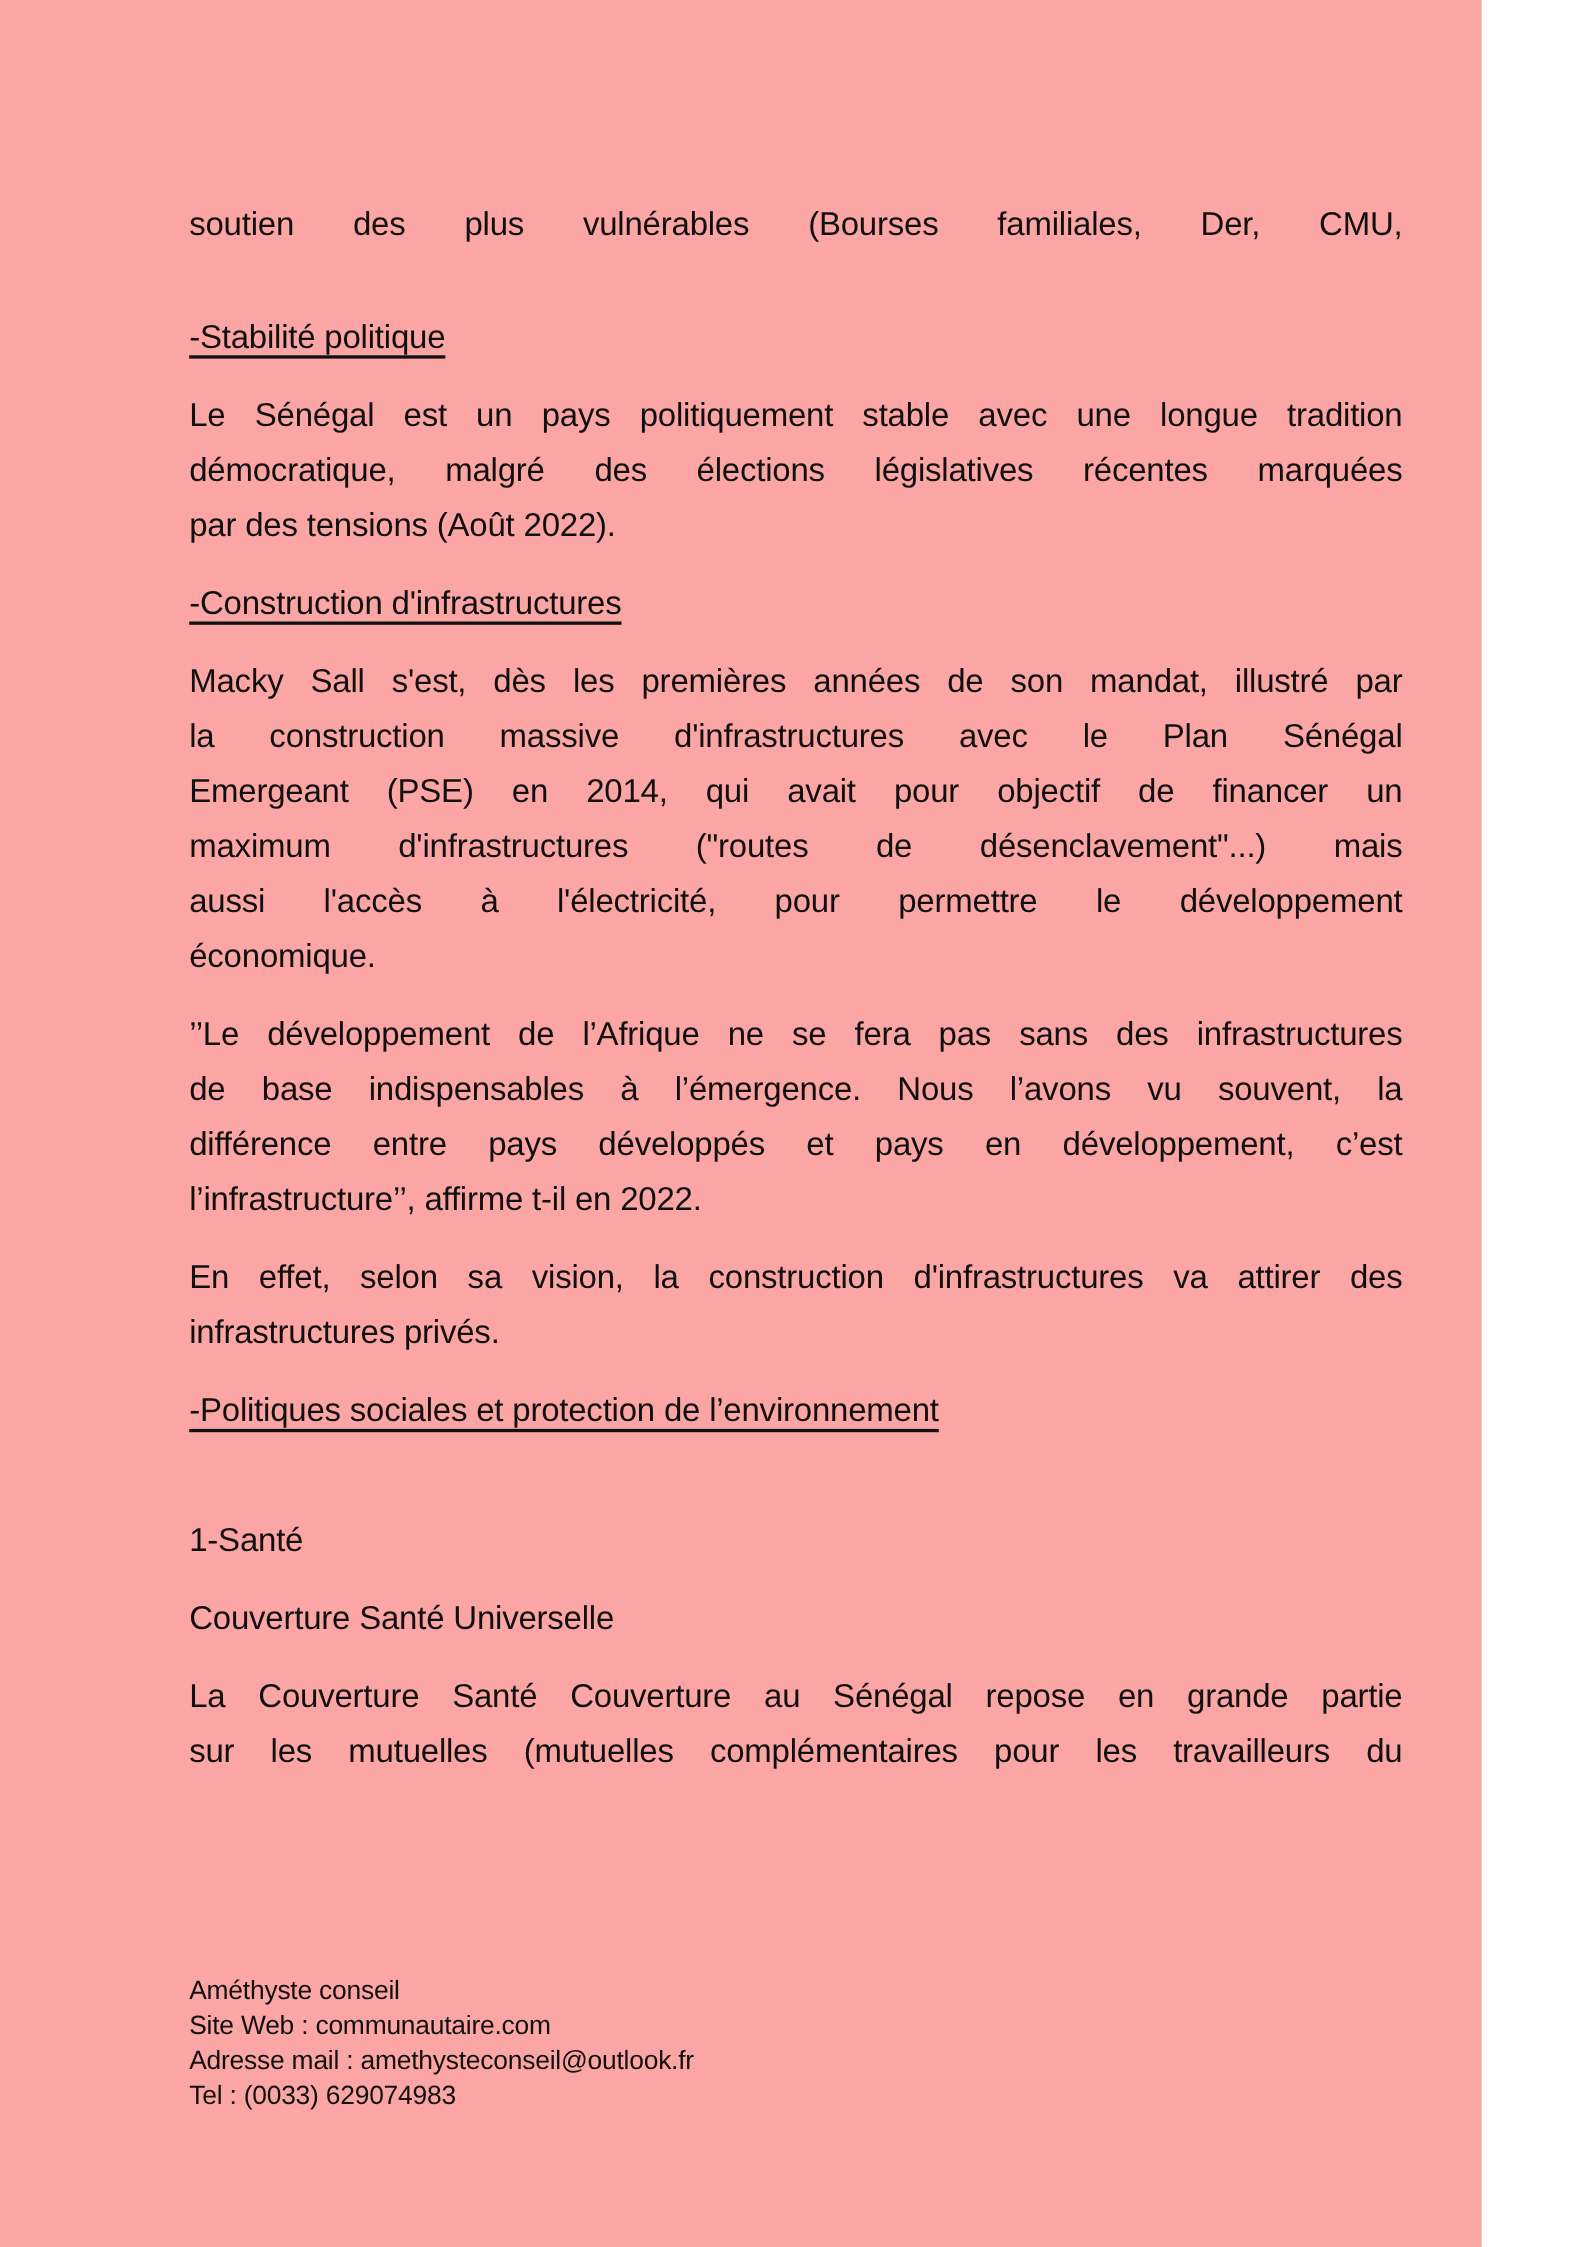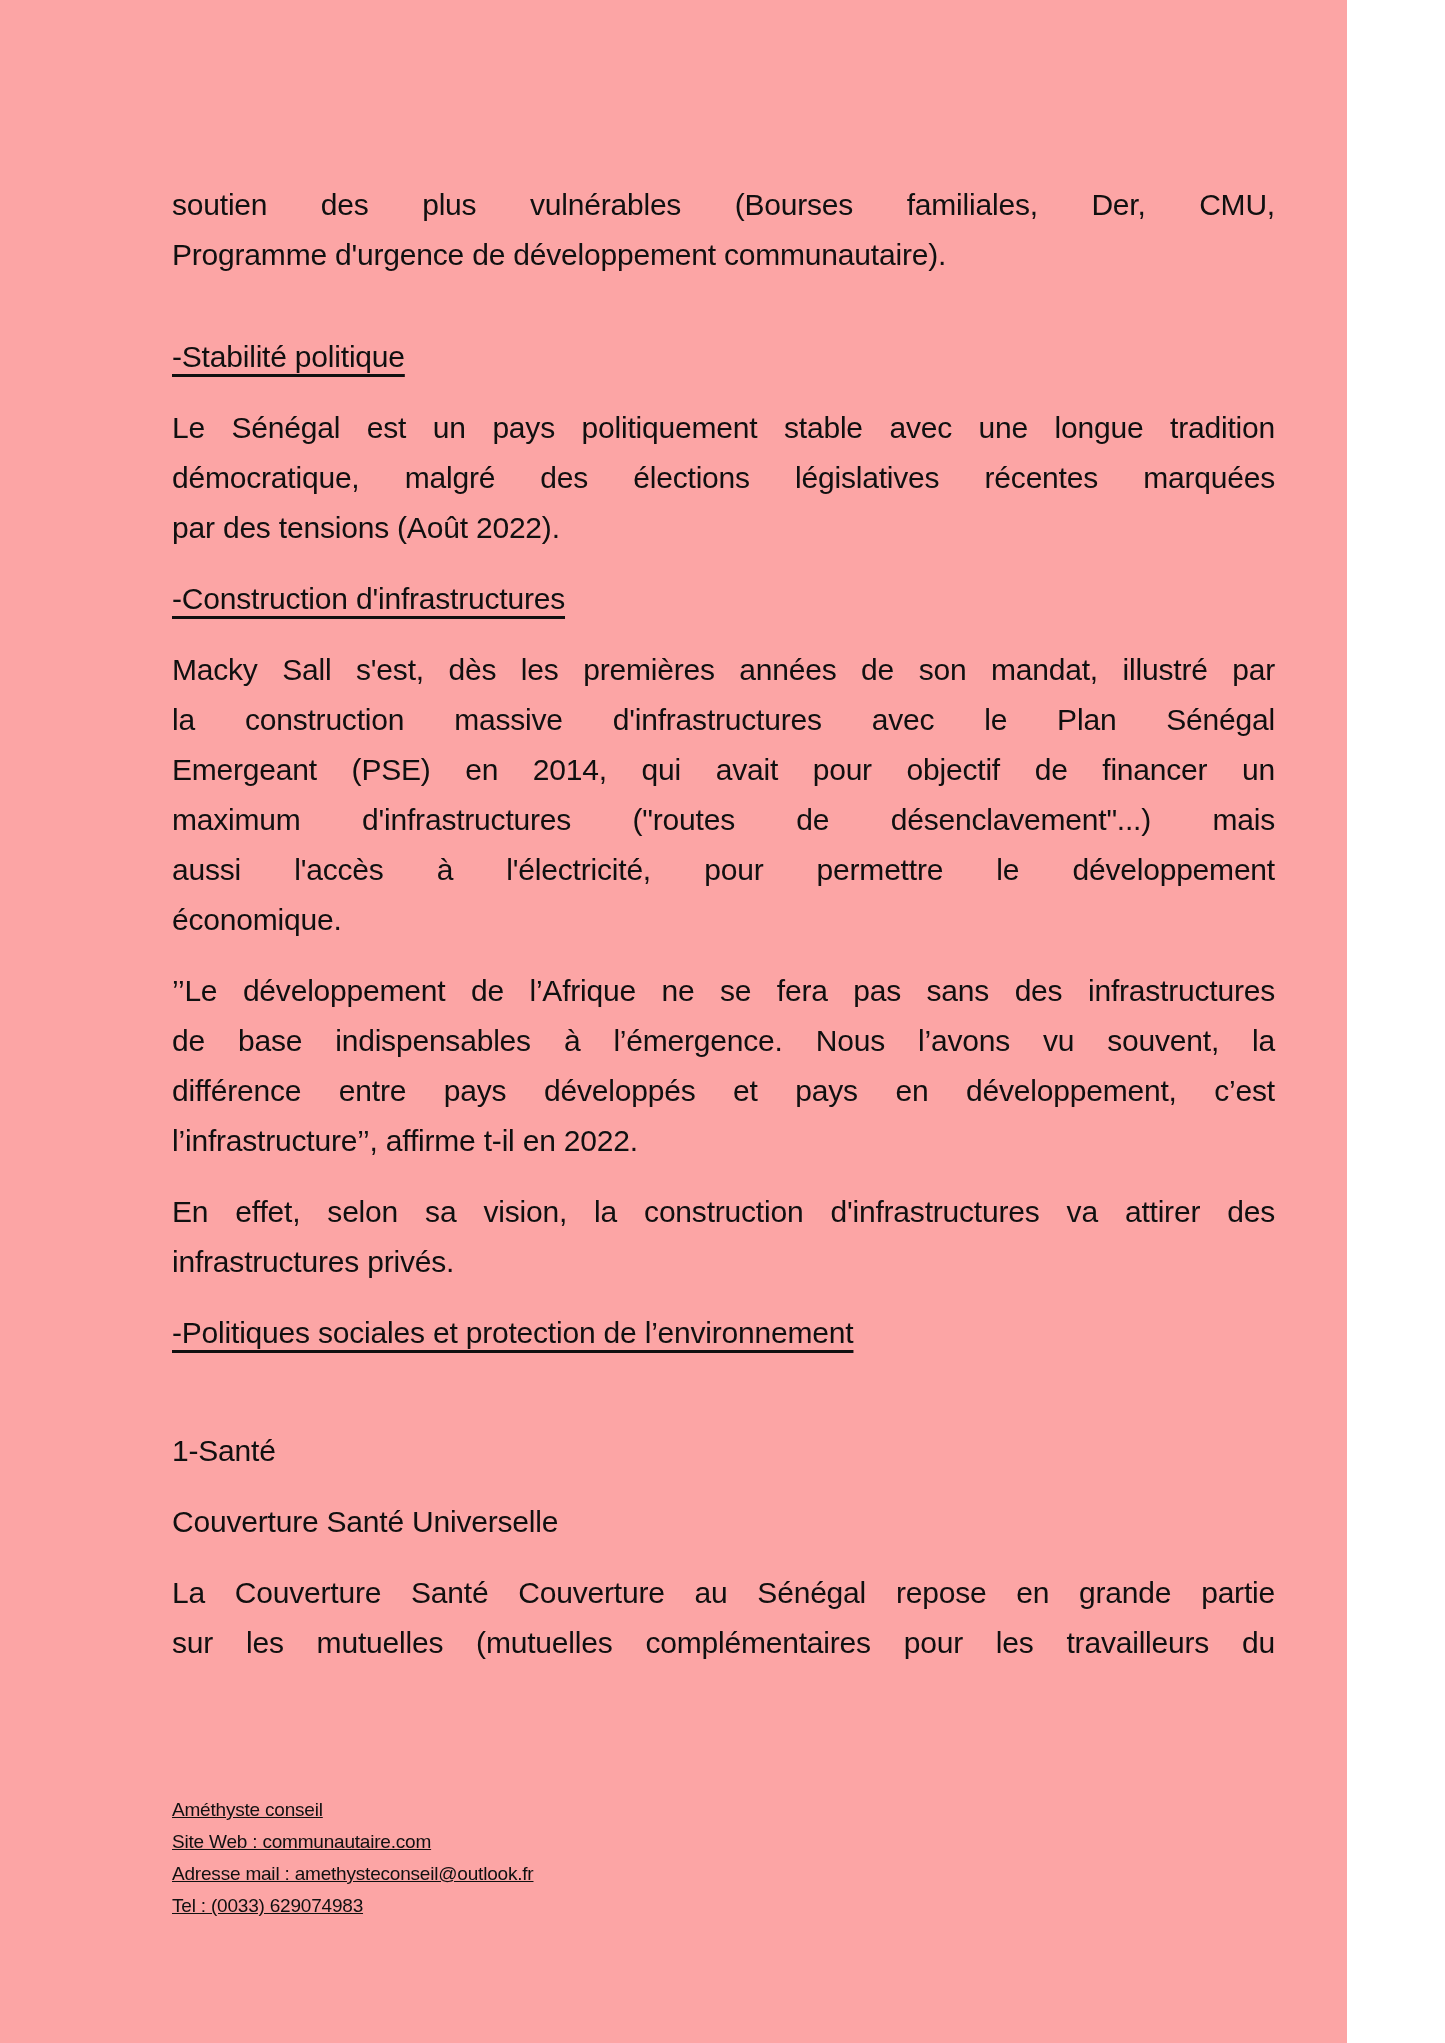--- a/index.html
+++ b/index.html
@@ -45,36 +45,34 @@
   }
   .sp-70 { margin-top: 52px; }
   .sp-68 { margin-top: 68px; }
   .footer {
     position: absolute;
     left: 172px;
     top: 1794px;
     width: 1103px;
   }
   .footer-line {
-    font-size: 19px;
+    font-size: 24px;
     line-height: 32px;
     letter-spacing: -0.2px;
     text-align: left;
-    text-decoration: underline;
   }
 </style>
 </head>
 <body>
 
 <div class="page">
   <div class="content">
 
     <div class="block">
       <div class="line">soutien des plus vulnérables (Bourses familiales, Der, CMU,</div>
-      <div class="line t-end">Programme d'urgence de développement communautaire).</div>
     </div>
 
     <div class="block heading sp-70">
       <div class="line">-Stabilité politique</div>
     </div>
 
     <div class="block">
       <div class="line">Le Sénégal est un pays politiquement stable avec une longue tradition</div>
       <div class="line">démocratique, malgré des élections législatives récentes marquées</div>
       <div class="line t-end">par des tensions (Août 2022).</div>

